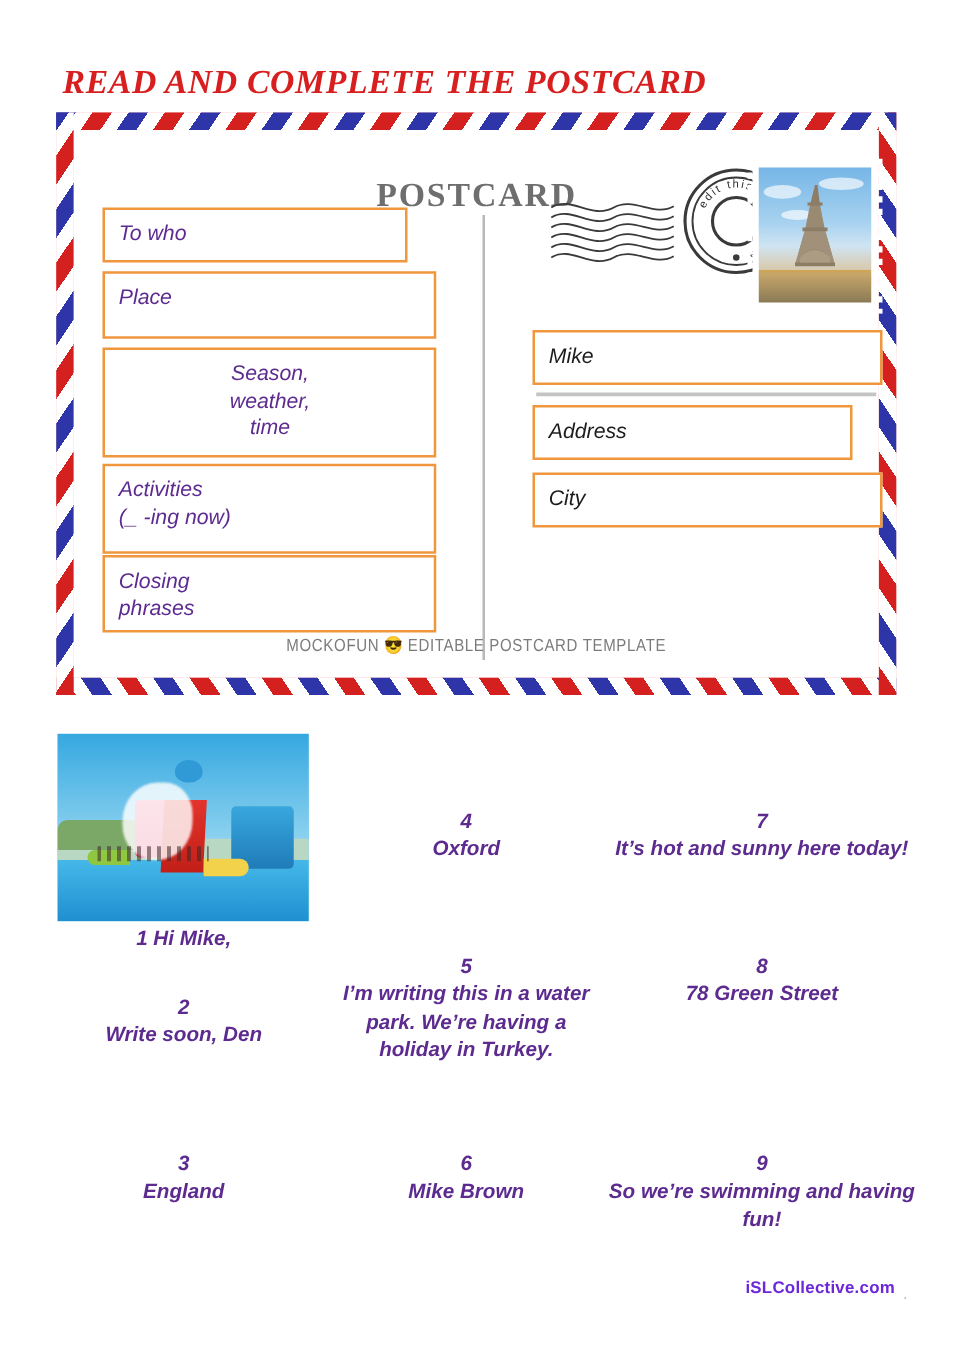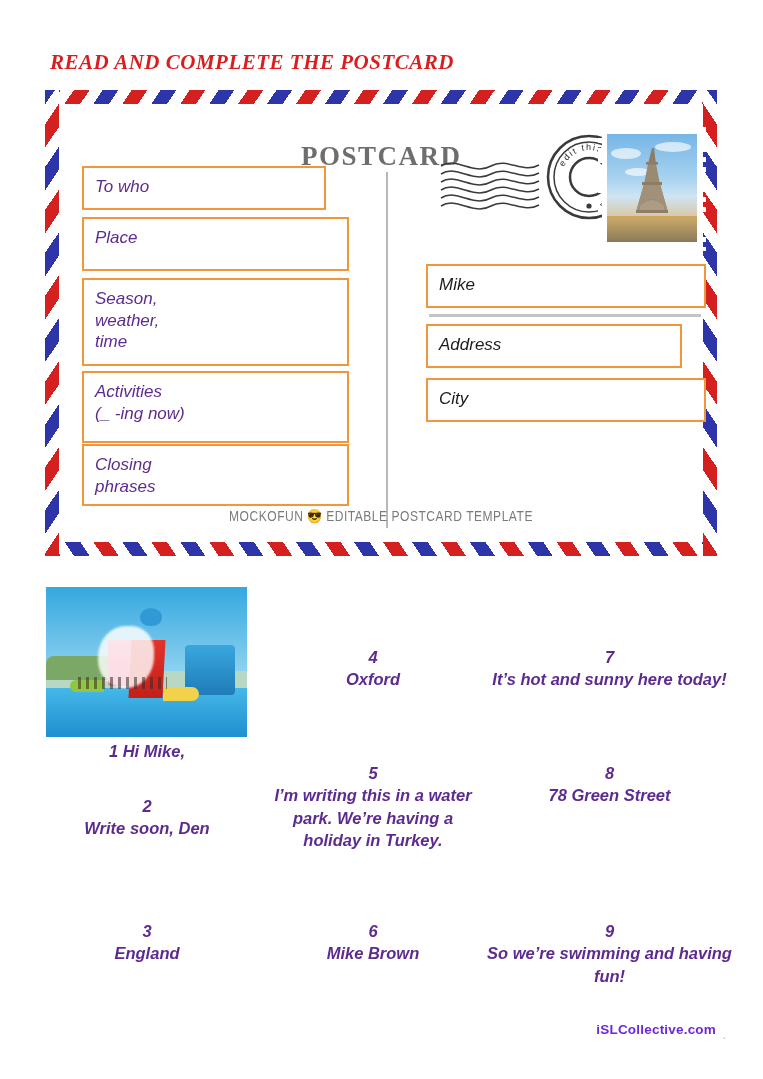--- a/index.html
+++ b/index.html
@@ -14,21 +14,21 @@
   }
 
   
   .sheet-title {
     position: absolute;
     left: 50px;
     top: 50px;
     font-family: "Liberation Serif", serif;
     font-style: italic;
     font-weight: bold;
-    font-size: 21px;
+    font-size: 27px;
     letter-spacing: 0.5px;
     color: #d81f20;
     white-space: nowrap;
   }
 
   
   .postcard {
     position: absolute;
     left: 45px;
     top: 90px;
@@ -292,21 +292,21 @@
   <div class="border-strip border-left"></div>
   <div class="border-strip border-right"></div>
 
   <div class="pc-inner">
 
     <div class="pc-heading">POSTCARD</div>
     <div class="divider"></div>
 
     <div class="fbox fb-towho">To who</div>
     <div class="fbox fb-place">Place</div>
-    <div class="fbox fb-season" style="white-space:pre-line;">Season,
+    <div class="fbox fb-season" style="white-space:pre-line;text-align:center;">Season,
 weather,
 time</div>
     <div class="fbox fb-activity" style="white-space:pre-line;">Activities
 (_ -ing now)</div>
     <div class="fbox fb-closing" style="white-space:pre-line;">Closing
 phrases</div>
 
     <div class="fbox dark fb-name">Mike</div>
     <div class="addr-rule"></div>
     <div class="fbox dark fb-address">Address</div>

